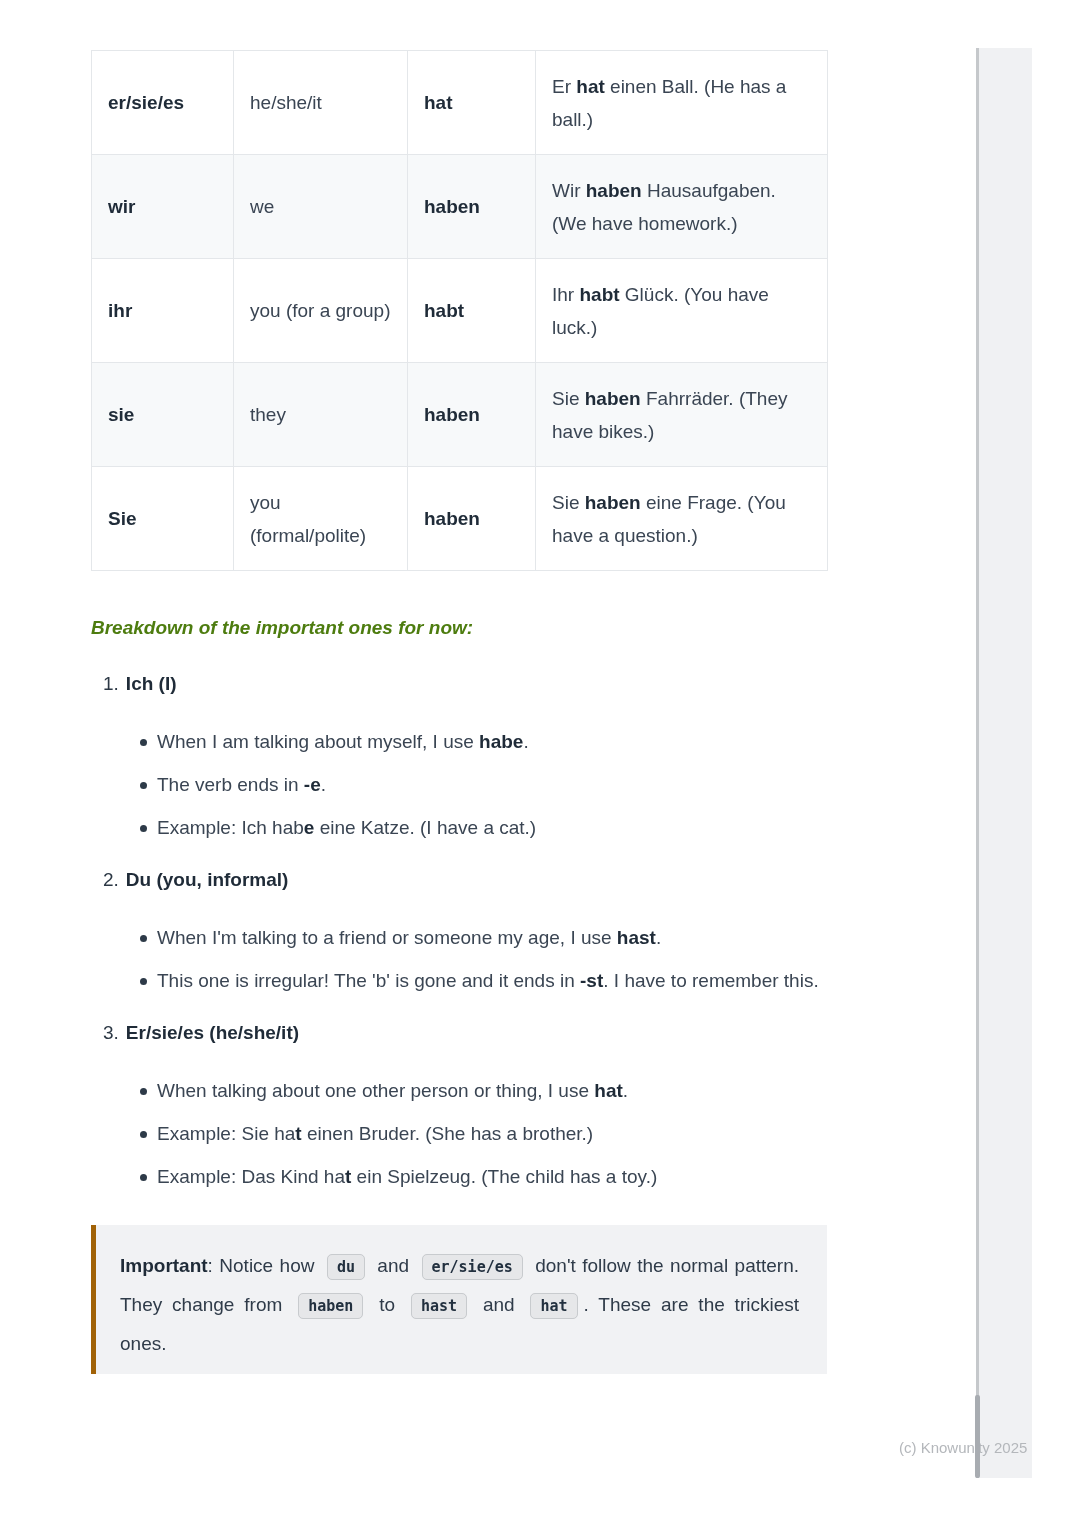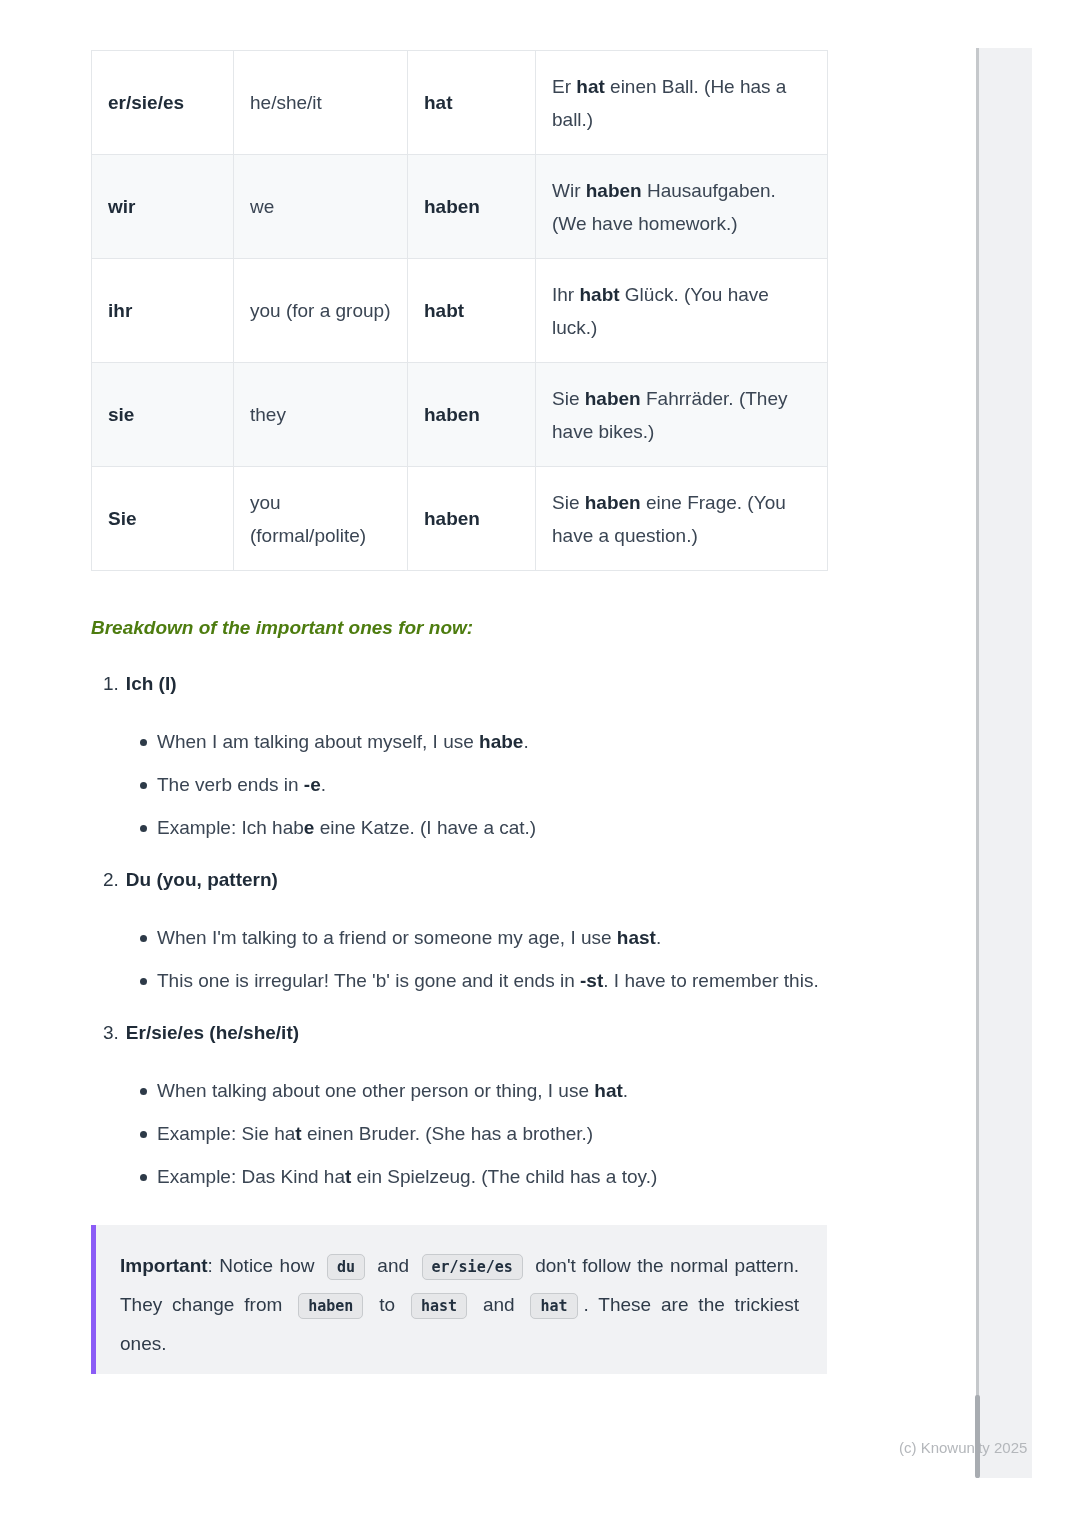--- a/index.html
+++ b/index.html
@@ -69,21 +69,21 @@
     height: 7px;
     border-radius: 50%;
     background: #2d3a48;
   }
 
   
   .callout {
     margin-top: 32px;
     width: 736px;
     background: #f1f2f4;
-    border-left: 5px solid #8b5cf6;
+    border-left: 5px solid #a16207;
     padding: 22px 28px 12px 24px;
   }
   .callout p {
     text-align: justify;
     line-height: 37px;
     color: #2f3b49;
   }
   .callout .code {
     font-family: "DejaVu Sans Mono", "Liberation Mono", monospace;
     font-weight: bold;
@@ -179,21 +179,21 @@
       </div>
       <ul>
         <li><span>When I am talking about myself, I use </span><span class="b">habe</span><span>.</span></li>
         <li><span>The verb ends in </span><span class="b">-e</span><span>.</span></li>
         <li><span class="i">Example:</span><span> Ich hab</span><span class="b">e</span><span> eine Katze. (I have a cat.)</span></li>
       </ul>
     </div>
 
     <div class="section">
       <div class="section-title">
-        <span class="num">2.</span><span class="b">Du (you, pattern)</span>
+        <span class="num">2.</span><span class="b">Du (you, informal)</span>
       </div>
       <ul>
         <li><span>When I'm talking to a friend or someone my age, I use </span><span class="b">hast</span><span>.</span></li>
         <li><span>This one is irregular! The 'b' is gone and it ends in </span><span class="b">-st</span><span>. I have to remember this.</span></li>
       </ul>
     </div>
 
     <div class="section">
       <div class="section-title">
         <span class="num">3.</span><span class="b">Er/sie/es (he/she/it)</span>

